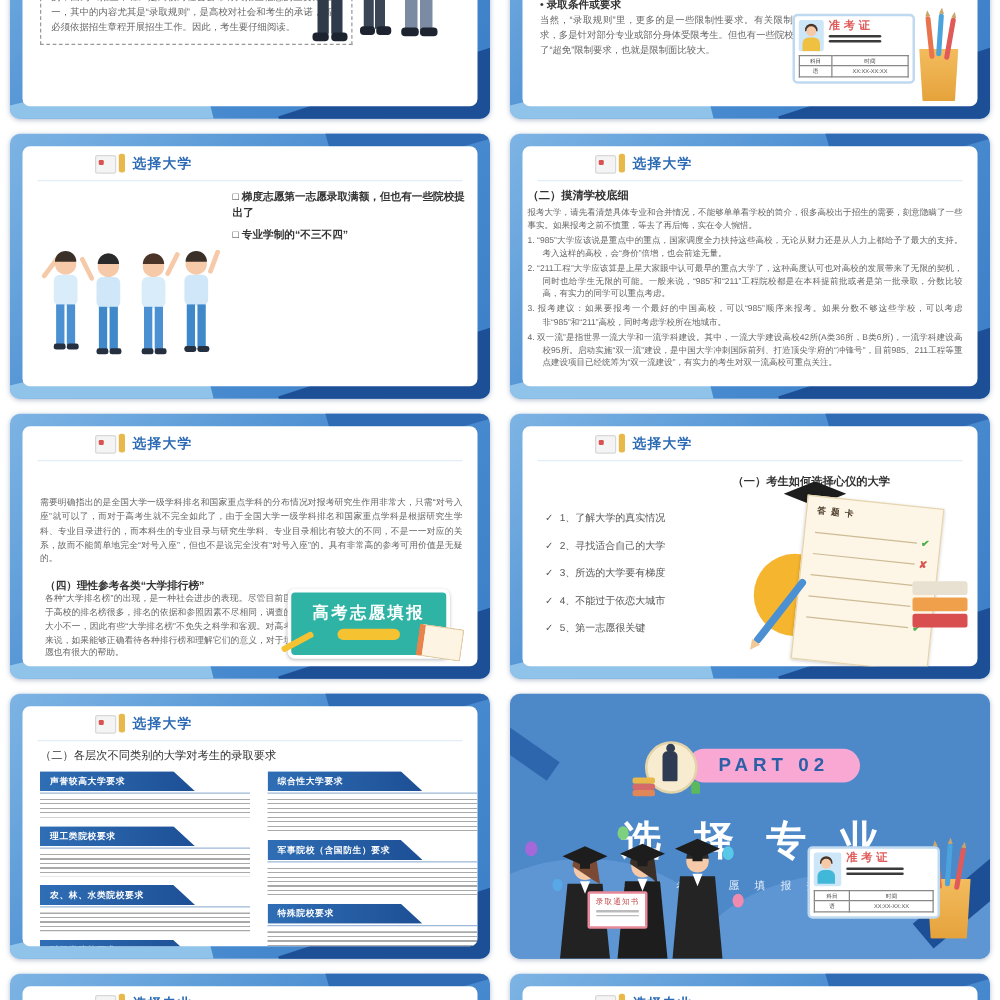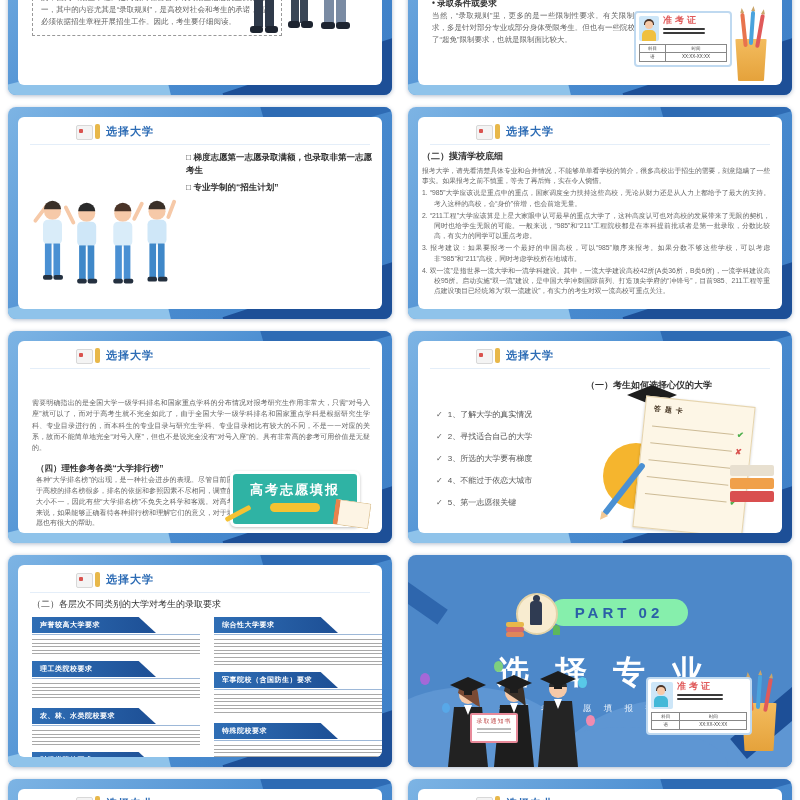--- a/index.html
+++ b/index.html
@@ -13,21 +13,21 @@
   .slide::before{content:"";position:absolute;left:-30px;bottom:-26px;width:190px;height:52px;
          background:#8fc3ea;transform:rotate(-14deg);z-index:1;}
   .slide::after{content:"";position:absolute;right:-34px;bottom:-20px;width:200px;height:54px;
          background:#1d4f97;transform:rotate(-18deg);z-index:1;}
   .fr-top{position:absolute;right:-40px;top:-28px;width:170px;height:44px;background:#2e6bb4;
          transform:rotate(-16deg);z-index:1;}
   .inner{position:absolute;left:10px;top:10px;right:10px;bottom:10px;background:#fff;
          border-radius:6px;z-index:2;overflow:hidden;}
 
   
-  .sl-head{position:absolute;top:6px;left:12px;display:flex;align-items:center;gap:6px;height:16px;padding-left:46px;}
+  .sl-head{position:absolute;top:6px;left:12px;display:flex;gap:6px;height:16px;padding-left:46px;}
   .logo{position:relative;width:24px;height:15px;}
   .logo-card{position:absolute;left:0;top:1px;width:15px;height:13px;background:#f4f4f4;
              border:1px solid #d8d8d8;border-radius:2px;}
   .logo-dot{position:absolute;left:2px;top:3px;width:4px;height:4px;background:#d9534f;border-radius:1px;}
   .logo-bar{position:absolute;right:0;top:0;width:5px;height:15px;background:#e8b84a;border-radius:2px;}
   .sl-title{font-size:11px;font-weight:bold;color:#2d6cb5;letter-spacing:1px;white-space:nowrap;}
   .head-rule{position:absolute;top:27px;left:12px;right:12px;height:1px;background:#e4eef9;}
 
   
   .h-bold{font-weight:bold;color:#333;font-size:8.5px;line-height:1.5;}
@@ -123,21 +123,21 @@
   .s7-rule{height:1px;background:#9db8d8;margin-top:1px;}
 
   
   .cover{background:#4d88c9;}
   .cover::before,.cover::after{display:none;}
   .blob{position:absolute;border-radius:50%;background:#5e96d3;z-index:1;}
   .cover-dk{position:absolute;right:-26px;bottom:34px;width:90px;height:26px;background:#1d4f97;
          transform:rotate(-40deg);z-index:1;}
   .cover-dk2{position:absolute;left:-20px;top:36px;width:60px;height:18px;background:#2e66ad;
          transform:rotate(35deg);z-index:1;}
-  .part-pill{position:absolute;left:142px;top:44px;width:138px;height:27px;background:#86efac;border-radius:15px;
+  .part-pill{position:absolute;left:142px;top:44px;width:138px;height:27px;background:#f9a8d4;border-radius:15px;
          z-index:3;display:flex;align-items:center;justify-content:center;}
   .part-txt{color:#2b5fa7;font-weight:bold;font-size:15px;letter-spacing:4px;}
   .clockman{position:absolute;left:-40px;top:-8px;width:46px;height:46px;z-index:3;}
   .clock-c{position:absolute;left:6px;top:2px;width:38px;height:38px;background:#f8ecd0;border-radius:50%;
          border:2px solid #e3d3a8;}
   .man{position:absolute;left:20px;top:10px;width:12px;height:24px;background:#2f3b52;border-radius:4px 4px 1px 1px;}
   .man::before{content:"";position:absolute;left:3px;top:-6px;width:7px;height:7px;background:#2f3b52;border-radius:50%;}
   .plant{position:absolute;right:-4px;bottom:2px;width:7px;height:10px;background:#5cb85c;border-radius:4px 4px 0 0;}
   .books8{position:absolute;left:-4px;bottom:0;width:18px;height:5px;background:#e0875a;border-radius:2px;
          box-shadow:0 -5px 0 #d46a6a, 0 -10px 0 #e8b84a;}
@@ -292,22 +292,22 @@
           <circle cx="140" cy="28" r="9" fill="#f6c9a8"></circle>
             <path d="M131 26 A9 9 0 0 1 149 26 Z" fill="#3a3028"></path>
           <rect x="130" y="37" width="20" height="26" rx="5" fill="#cfe7f8"></rect>
           <rect x="132" y="62" width="7" height="36" fill="#3f88c9"></rect>
             <rect x="141" y="62" width="7" height="36" fill="#3f88c9"></rect>
           <rect x="130" y="97" width="10" height="5" rx="2" fill="#24303f"></rect>
             <rect x="141" y="97" width="10" height="5" rx="2" fill="#24303f"></rect>
         </g>
       </svg>
       <div class="s3-txt">
-        <div class="h-bold">□ 梯度志愿第一志愿录取满额，也录取非第一志愿考生</div>
-        <div class="h-bold" style="margin-top:4px;">□ 专业学制的“招生计划”</div>
+        <div class="h-bold">□ 梯度志愿第一志愿录取满额，但也有一些院校提出了</div>
+        <div class="h-bold" style="margin-top:4px;">□ 专业学制的“不三不四”</div>
       </div>
     </div>
   </div>
 
   <div class="slide" style="left:408px;top:107px;">
     <div class="fr-top"></div>
     <div class="inner">
       <div class="sl-head">
         <div class="logo">
             <div class="logo-card">

